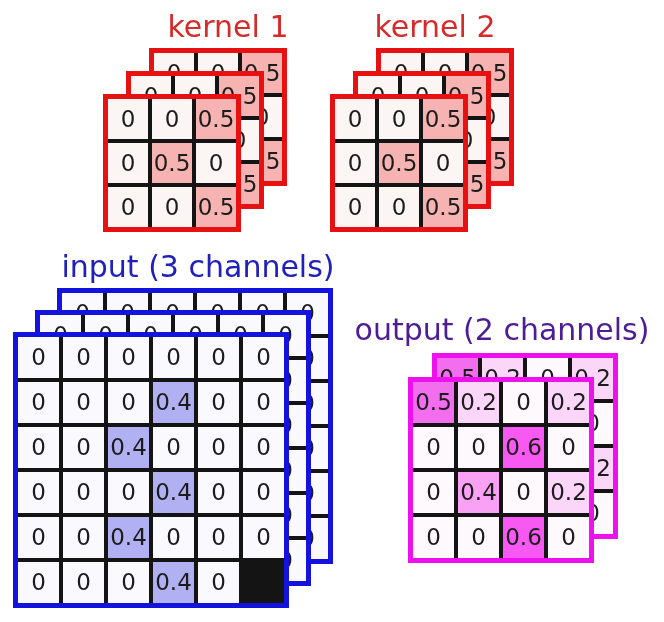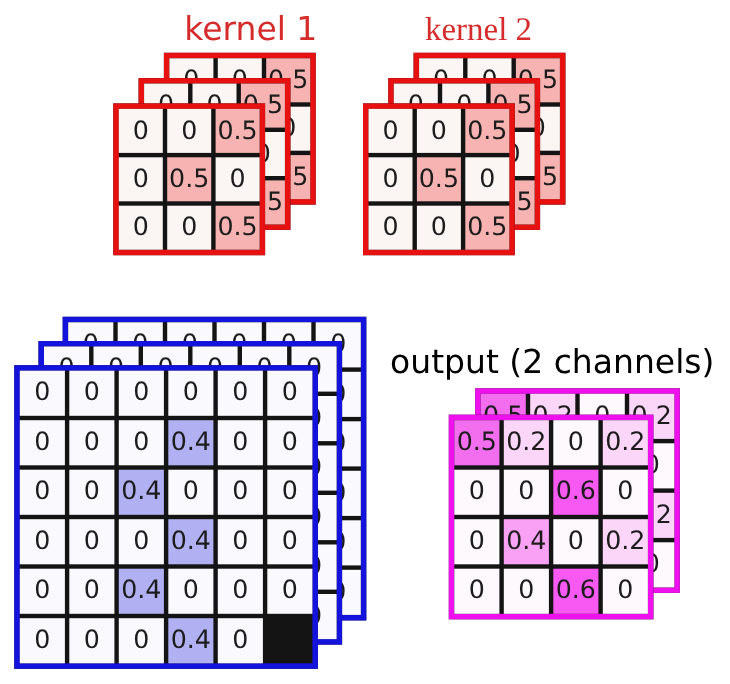--- a/index.html
+++ b/index.html
@@ -13,21 +13,21 @@
   }
   .title {
     position: absolute;
     transform: translateX(-50%);
     white-space: nowrap;
     font-size: 30px;
     line-height: 1.1;
     font-weight: 400;
   }
   #title-kernel1 { left: 228px; top: 10px; }
-  #title-kernel2 { left: 435px; top: 10px; font-family: Liberation Serif, serif; }
+  #title-kernel2 { left: 435px; top: 10px; }
   #title-input   { left: 198px; top: 250px; }
   #title-output  { left: 502px; top: 313px; }
   .stack { position: absolute; }
   #stack-kernel1 { left: 103px; top: 48px;  width: 185px; height: 185px; }
   #stack-kernel2 { left: 330px; top: 48px;  width: 185px; height: 185px; }
   #stack-input   { left: 13px;  top: 288px; width: 321px; height: 321px; }
   #stack-output  { left: 408px; top: 353px; width: 211px; height: 211px; }
   .layer {
     position: absolute;
     display: grid;
@@ -42,21 +42,22 @@
     line-height: 1;
     overflow: hidden;
   }
 </style>
 </head>
 <body>
 
 <div class="canvas">
   <div class="title" id="title-kernel1" style="color: rgb(214, 43, 43); text-align: center;">kernel 1</div>
   <div class="title" id="title-kernel2" style="color: rgb(214, 43, 43);">kernel 2</div>
-  <div class="title" id="title-output" style="color: #000000;">output (2 channels)</div>
+  <div class="title" id="title-input" style="color: rgb(32, 32, 187);">input (3 channels)</div>
+  <div class="title" id="title-output" style="color: #4c1d95;">output (2 channels)</div>
   <div class="stack" id="stack-kernel1">
       <div class="layer" style="left: 46px; top: 0px; border-color: rgb(232, 17, 17); background: rgb(20, 20, 20); gap: 4px; grid-template-columns: repeat(3, 40px);">
         <div class="cell" style="width: 40px; height: 40px; background: rgb(251, 246, 244); color: rgb(28, 28, 28);">0</div>
         <div class="cell" style="width: 40px; height: 40px; background: rgb(251, 246, 244); color: rgb(28, 28, 28);">0</div>
         <div class="cell" style="width: 40px; height: 40px; background: rgb(246, 179, 178); color: rgb(28, 28, 28);">0.5</div>
         <div class="cell" style="width: 40px; height: 40px; background: rgb(251, 246, 244); color: rgb(28, 28, 28);">0</div>
         <div class="cell" style="width: 40px; height: 40px; background: rgb(246, 179, 178); color: rgb(28, 28, 28);">0.5</div>
         <div class="cell" style="width: 40px; height: 40px; background: rgb(251, 246, 244); color: rgb(28, 28, 28);">0</div>
         <div class="cell" style="width: 40px; height: 40px; background: rgb(251, 246, 244); color: rgb(28, 28, 28);">0</div>
         <div class="cell" style="width: 40px; height: 40px; background: rgb(251, 246, 244); color: rgb(28, 28, 28);">0</div>

